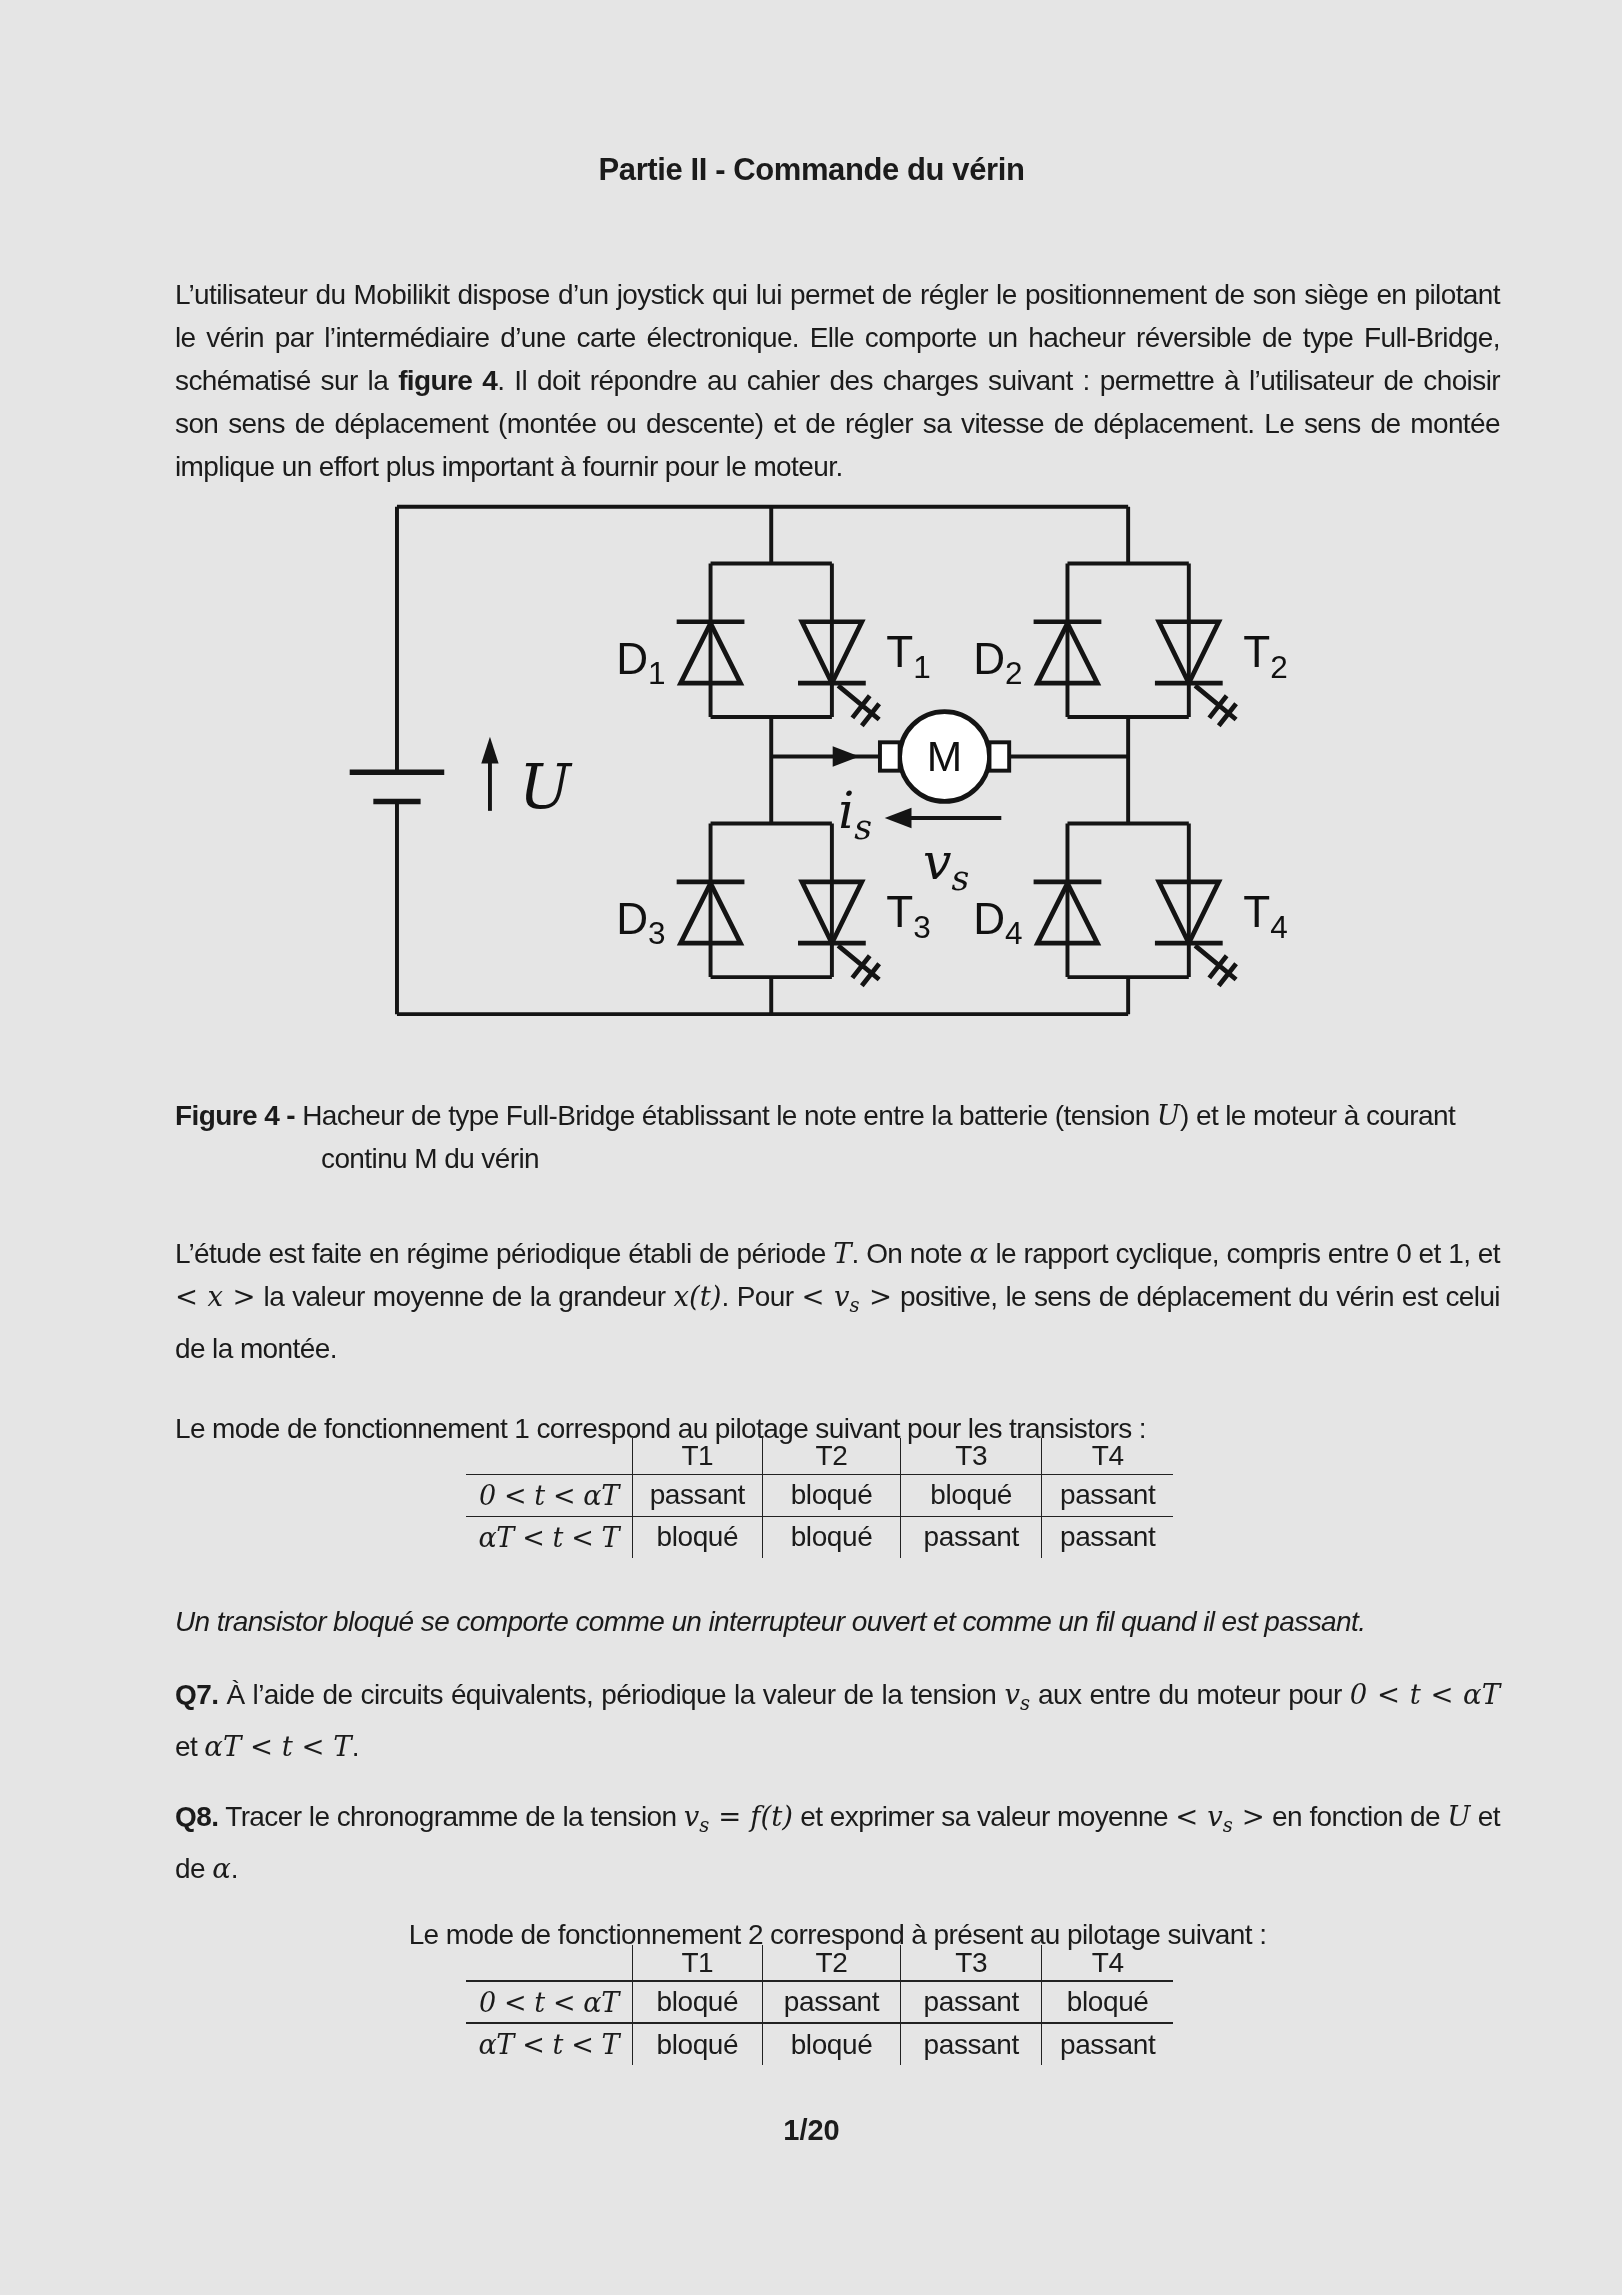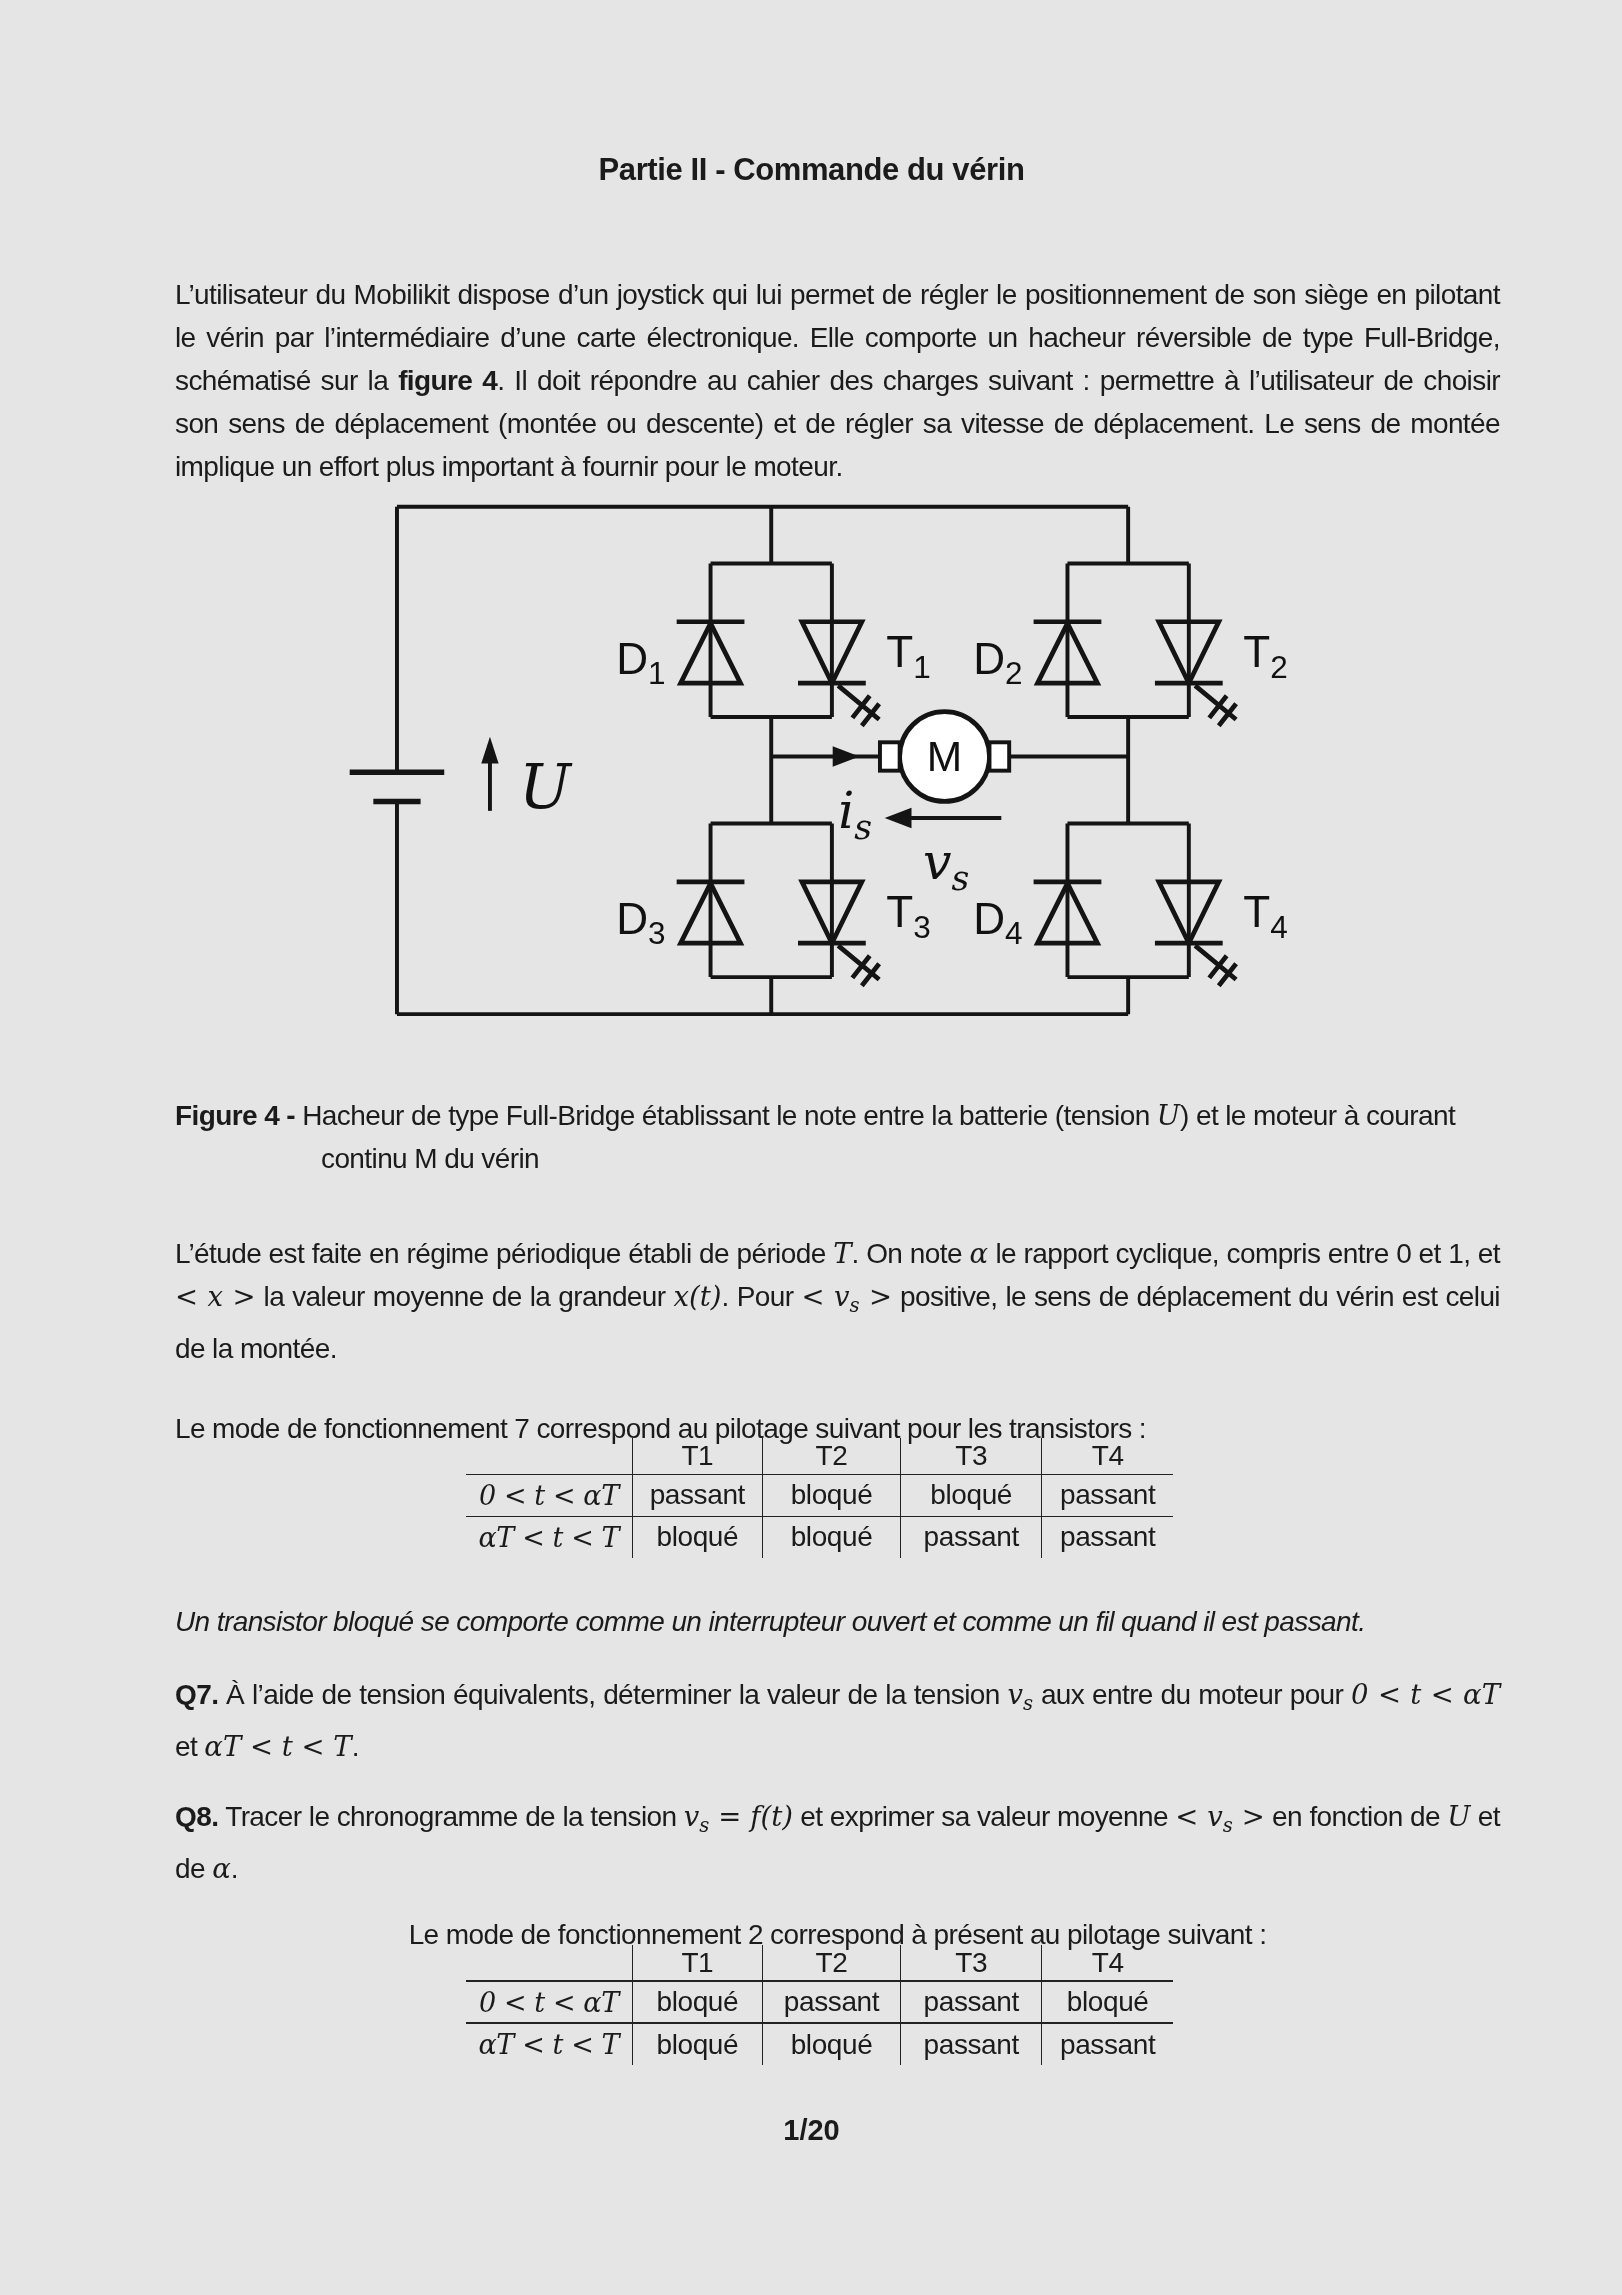--- a/index.html
+++ b/index.html
@@ -157,21 +157,21 @@
         <polygon points="704,421 738,408 738,434" fill="#141414"></polygon>
       </g>
       <text class="svg-math" x="782" y="498" text-anchor="middle" font-size="64"><tspan>v</tspan><tspan font-size="44" dy="14">s</tspan></text>
     </svg>
   </div>
 
   <p class="abs txt caption"><b>Figure 4 -</b><span> Hacheur de type Full-Bridge établissant le note entre la batterie (tension </span><span class="m">U</span><span>) et le moteur à courant continu M du vérin</span></p>
 
   <p class="abs txt just p2"><span>L’étude est faite en régime périodique établi de période </span><span class="m">T</span><span>. On note </span><span class="m">α</span><span> le rapport cyclique, compris entre 0 et 1, et </span><span class="m">&lt; x &gt;</span><span> la valeur moyenne de la grandeur </span><span class="m">x(t)</span><span>. Pour </span><span class="m">&lt; v</span><span class="ms">s</span><span class="m"> &gt;</span><span> positive, le sens de déplacement du vérin est celui de la montée.</span></p>
 
-  <p class="abs txt mode1intro">Le mode de fonctionnement 7 correspond au pilotage suivant pour les transistors :</p>
+  <p class="abs txt mode1intro">Le mode de fonctionnement 1 correspond au pilotage suivant pour les transistors :</p>
 
   <table class="ttable t1">
     <colgroup>
         <col style="width:166px">
         <col style="width:130px">
         <col style="width:138px">
         <col style="width:141px">
         <col style="width:131px">
       </colgroup>
     <tbody>
@@ -194,21 +194,21 @@
       <td class="vl">bloqué</td>
       <td class="vl">bloqué</td>
       <td class="vl">passant</td>
       <td class="vl">passant</td>
     </tr>
   </tbody>
     </table>
 
   <p class="abs txt note">Un transistor bloqué se comporte comme un interrupteur ouvert et comme un fil quand il est passant.</p>
 
-  <p class="abs txt just q7"><b>Q7.</b><span> À l’aide de tension équivalents, déterminer la valeur de la tension </span><span class="m">v</span><span class="ms">s</span><span> aux entre du moteur pour </span><span class="m">0 &lt; t &lt; αT</span><span> et </span><span class="m">αT &lt; t &lt; T</span><span>.</span></p>
+  <p class="abs txt just q7"><b>Q7.</b><span> À l’aide de circuits équivalents, périodique la valeur de la tension </span><span class="m">v</span><span class="ms">s</span><span> aux entre du moteur pour </span><span class="m">0 &lt; t &lt; αT</span><span> et </span><span class="m">αT &lt; t &lt; T</span><span>.</span></p>
 
   <p class="abs txt just q8"><b>Q8.</b><span> Tracer le chronogramme de la tension </span><span class="m">v</span><span class="ms">s</span><span class="m"> = f(t)</span><span> et exprimer sa valeur moyenne </span><span class="m">&lt; v</span><span class="ms">s</span><span class="m"> &gt;</span><span> en fonction de </span><span class="m">U</span><span> et de </span><span class="m">α</span><span>.</span></p>
 
   <p class="abs txt mode2intro">Le mode de fonctionnement 2 correspond à présent au pilotage suivant :</p>
 
   <table class="ttable t2">
     <colgroup>
         <col style="width:166px">
         <col style="width:130px">
         <col style="width:138px">

